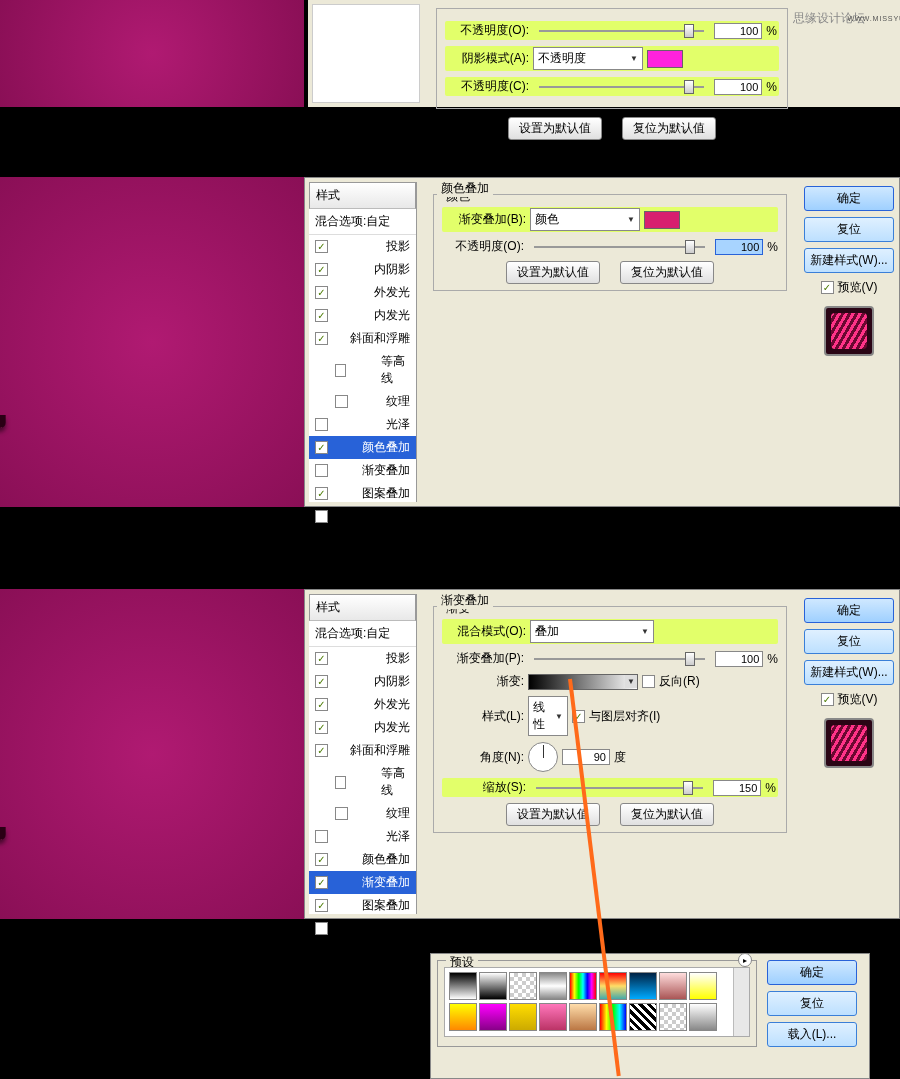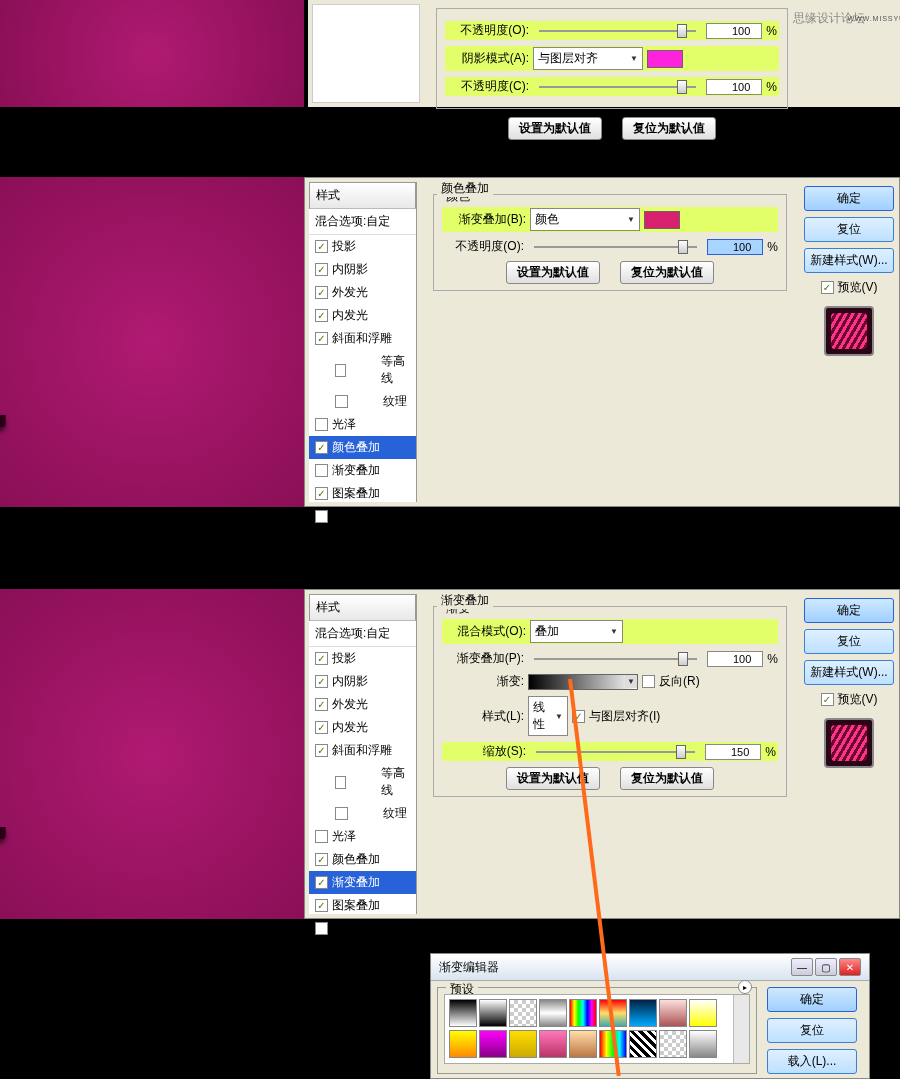--- a/index.html
+++ b/index.html
@@ -17,44 +17,44 @@
 .preview-texture { position: absolute; inset: 0; background: radial-gradient(circle, #b01a72, #8a0f56); }
 .love-text { position: absolute; font-size: 90px; font-weight: 900; font-family: Arial Black, sans-serif; letter-spacing: -2px; color: #4a0020; -webkit-text-stroke: 2px #2a0010; left: -25px; bottom: 60px; }
 .love-text span { background: repeating-linear-gradient(110deg, #ff4499, #ff4499 4px, #7a1040 4px, #7a1040 9px); -webkit-background-clip: text; -webkit-text-stroke: 4px #2a0015; filter: drop-shadow(0 4px 2px rgba(0,0,0,0.5)); }
 
 .dialog { flex: 1; background: #ece9d8; border: 1px solid #888; display: flex; padding: 4px 0; }
 .dialog-mini { flex: 1; background: #ece9d8; display: flex; padding: 4px 0; margin-left: 4px; }
 
 .styles-pane { width: 108px; background: #fff; border-right: 1px solid #999; margin: 0 4px; }
 .styles-header { background: linear-gradient(#fff, #e8e8e8); border: 1px solid #999; border-bottom: 1px solid #bbb; padding: 4px 6px; font-size: 12px; }
 .styles-sub { padding: 4px 6px; font-size: 12px; border-bottom: 1px solid #ddd; }
-.style-item { padding: 3px 6px; display: flex; align-items: center; gap: 4px; font-size: 12px; }
+.style-item { padding: 3px 6px; display: flex; align-items: center; gap: 4px; font-size: 12px; justify-content: space-between; }
 .style-item.indented { padding-left: 26px; gap: 35px; }
 .style-item.selected { background: #2862d8; color: #fff; }
 .cb { width: 13px; height: 13px; border: 1px solid #888; background: #fff; display: inline-flex; align-items: center; justify-content: center; font-size: 10px; color: #4a7a00; }
 .cb.checked::before { content: "✓"; }
 
 .settings-pane { flex: 1; padding: 4px 8px; position: relative; }
 .fieldset > legend, .legend { position: absolute; top: -7px; left: 8px; background: #ece9d8; padding: 0 4px; font-size: 12px; }
 .outer-legend { position: absolute; top: -2px; left: 16px; background: #ece9d8; padding: 0 4px; font-size: 12px; z-index: 2; }
 .inner-fieldset { border: 1px solid #aaa; margin: 8px 4px; padding: 12px 8px 6px; position: relative; }
 
 .row { display: flex; align-items: center; margin-bottom: 6px; gap: 4px; }
 .row-label { width: 82px; text-align: right; font-size: 12px; }
 .hl { background: #e2ff6a; padding: 1px 2px; border-radius: 2px; }
 .dropdown { border: 1px solid #888; background: #fff; padding: 2px 4px; display: flex; align-items: center; justify-content: space-between; font-size: 12px; }
 .dd-arrow { font-size: 8px; color: #333; }
 .color-swatch { width: 36px; height: 18px; border: 1px solid #666; }
 .slider-track { flex: 1; height: 2px; background: #999; position: relative; margin: 0 6px; min-width: 80px; }
 .slider-thumb { position: absolute; width: 10px; height: 14px; background: linear-gradient(#fff,#ccc); border: 1px solid #666; top: -6px; }
-.value-box { width: 56px; border: 1px solid #888; background: #fff; padding: 1px 11px; text-align: right; font-size: 11px; }
+.value-box { width: 48px; border: 1px solid #888; background: #fff; padding: 1px 3px; text-align: right; font-size: 11px; }
 .value-box.hlv { background: #a8d4ff; border-color: #2862d8; }
 .pct { font-size: 12px; }
 
-.btn { border: 1px solid #888; background: linear-gradient(#fff,#e0e0e0); padding: 2px 10px; font-size: 12px; border-radius: 3px; cursor: pointer; font-weight: bold; }
+.btn { border: 1px solid #888; background: linear-gradient(#fff,#e0e0e0); padding: 2px 10px; font-size: 12px; border-radius: 3px; cursor: pointer; }
 .btns-row { display: flex; gap: 20px; justify-content: center; margin-top: 6px; }
 
 .side-pane { width: 100px; padding: 4px 6px; display: flex; flex-direction: column; gap: 6px; align-items: center; }
 .side-btn { width: 90px; padding: 3px 0; border: 1px solid #3a7fd8; border-radius: 3px; background: linear-gradient(#dff0ff, #bde0ff); font-size: 12px; text-align: center; cursor: pointer; }
 .side-btn.ok { background: linear-gradient(#cfe8ff, #9fd0ff); border-color: #2862d8; }
 .thumb-preview { width: 50px; height: 50px; background: #2a0515; border: 2px solid #888; border-radius: 4px; display: flex; align-items: center; justify-content: center; margin-top: 4px; }
 .thumb-z { width: 36px; height: 36px; background: repeating-linear-gradient(120deg,#ff3388,#ff3388 3px,#6a0830 3px,#6a0830 6px); border-radius: 4px; }
 .prv-row { display: flex; align-items: center; gap: 4px; font-size: 12px; }
 
 .gradient-bar { width: 110px; height: 16px; border: 1px solid #666; background: linear-gradient(90deg,#000,#fff); display: flex; align-items: center; justify-content: flex-end; }
@@ -93,21 +93,21 @@
           <span class="row-label">不透明度(O):</span>
           <div class="slider-track">
               <div class="slider-thumb" style="left:88%"></div>
             </div>
           <span class="value-box">100</span>
           <span class="pct">%</span>
         </div>
         <div class="row hl">
           <span class="row-label">阴影模式(A):</span>
           <div class="dropdown" style="width:110px">
-              <span>与图层对齐</span>
+              <span>不透明度</span>
               <span class="dd-arrow">▼</span>
             </div>
           <div class="color-swatch" style="background:#ff22dd"></div>
         </div>
         <div class="row hl">
           <span class="row-label">不透明度(C):</span>
           <div class="slider-track">
               <div class="slider-thumb" style="left:88%"></div>
             </div>
           <span class="value-box">100</span>
@@ -283,21 +283,21 @@
             <span>描边</span>
           </div>
         </div>
     </div>
     <div class="settings-pane">
       <span class="outer-legend">渐变叠加</span>
       <div class="inner-fieldset">
         <span class="legend">渐变</span>
         <div class="row hl">
           <span class="row-label">混合模式(O):</span>
-          <div class="dropdown" style="width:93px">
+          <div class="dropdown" style="width:124px">
               <span>叠加</span>
               <span class="dd-arrow">▼</span>
             </div>
         </div>
         <div class="row">
           <span class="row-label">渐变叠加(P):</span>
           <div class="slider-track">
               <div class="slider-thumb" style="left:88%"></div>
             </div>
           <span class="value-box">100</span>
@@ -312,20 +312,26 @@
           <span>反向(R)</span>
         </div>
         <div class="row">
           <span class="row-label">样式(L):</span>
           <div class="dropdown" style="width:40px">
               <span>线性</span>
               <span class="dd-arrow">▼</span>
             </div>
           <span class="cb checked"></span>
           <span>与图层对齐(I)</span>
+        </div>
+        <div class="row">
+          <span class="row-label">角度(N):</span>
+          <div class="angle-dial"></div>
+          <span class="value-box">90</span>
+          <span>度</span>
         </div>
         <div class="row hl">
           <span class="row-label">缩放(S):</span>
           <div class="slider-track">
               <div class="slider-thumb" style="left:88%"></div>
             </div>
           <span class="value-box">150</span>
           <span class="pct">%</span>
         </div>
         <div class="btns-row">
@@ -344,28 +350,20 @@
         </div>
       <div class="thumb-preview">
           <div class="thumb-z"></div>
         </div>
     </div>
   </div>
   <div class="arrow-line" style="left:568px;top:90px;height:400px;transform:rotate(-7deg)"></div>
 </div>
 
 <div class="panel4">
-  <div class="editor-title">
-    <span>渐变编辑器</span>
-    <div class="win-btns">
-      <div class="win-btn">—</div>
-      <div class="win-btn">▢</div>
-      <div class="win-btn close">✕</div>
-    </div>
-  </div>
   <div class="editor-body">
     <div class="preset-box">
       <span class="legend">预设</span>
       <div class="circ-btn">▸</div>
       <div class="preset-grid" id="preset-grid">
         <div class="preset-sw" style="background: linear-gradient(rgb(0, 0, 0), rgb(255, 255, 255));"></div>
           <div class="preset-sw" style="background: linear-gradient(rgb(255, 255, 255), rgb(0, 0, 0));"></div>
           <div class="preset-sw" style="background: repeating-conic-gradient(rgb(204, 204, 204) 0deg, rgb(204, 204, 204) 25%, rgb(255, 255, 255) 0deg, rgb(255, 255, 255) 50%) 0px 0px / 8px 8px;"></div>
           <div class="preset-sw" style="background: linear-gradient(rgb(136, 136, 136), rgb(255, 255, 255), rgb(136, 136, 136));"></div>
           <div class="preset-sw" style="background: linear-gradient(90deg, rgb(255, 0, 0), rgb(255, 255, 0), rgb(0, 255, 0), rgb(0, 255, 255), rgb(0, 0, 255), rgb(255, 0, 255), rgb(255, 0, 0));"></div>

